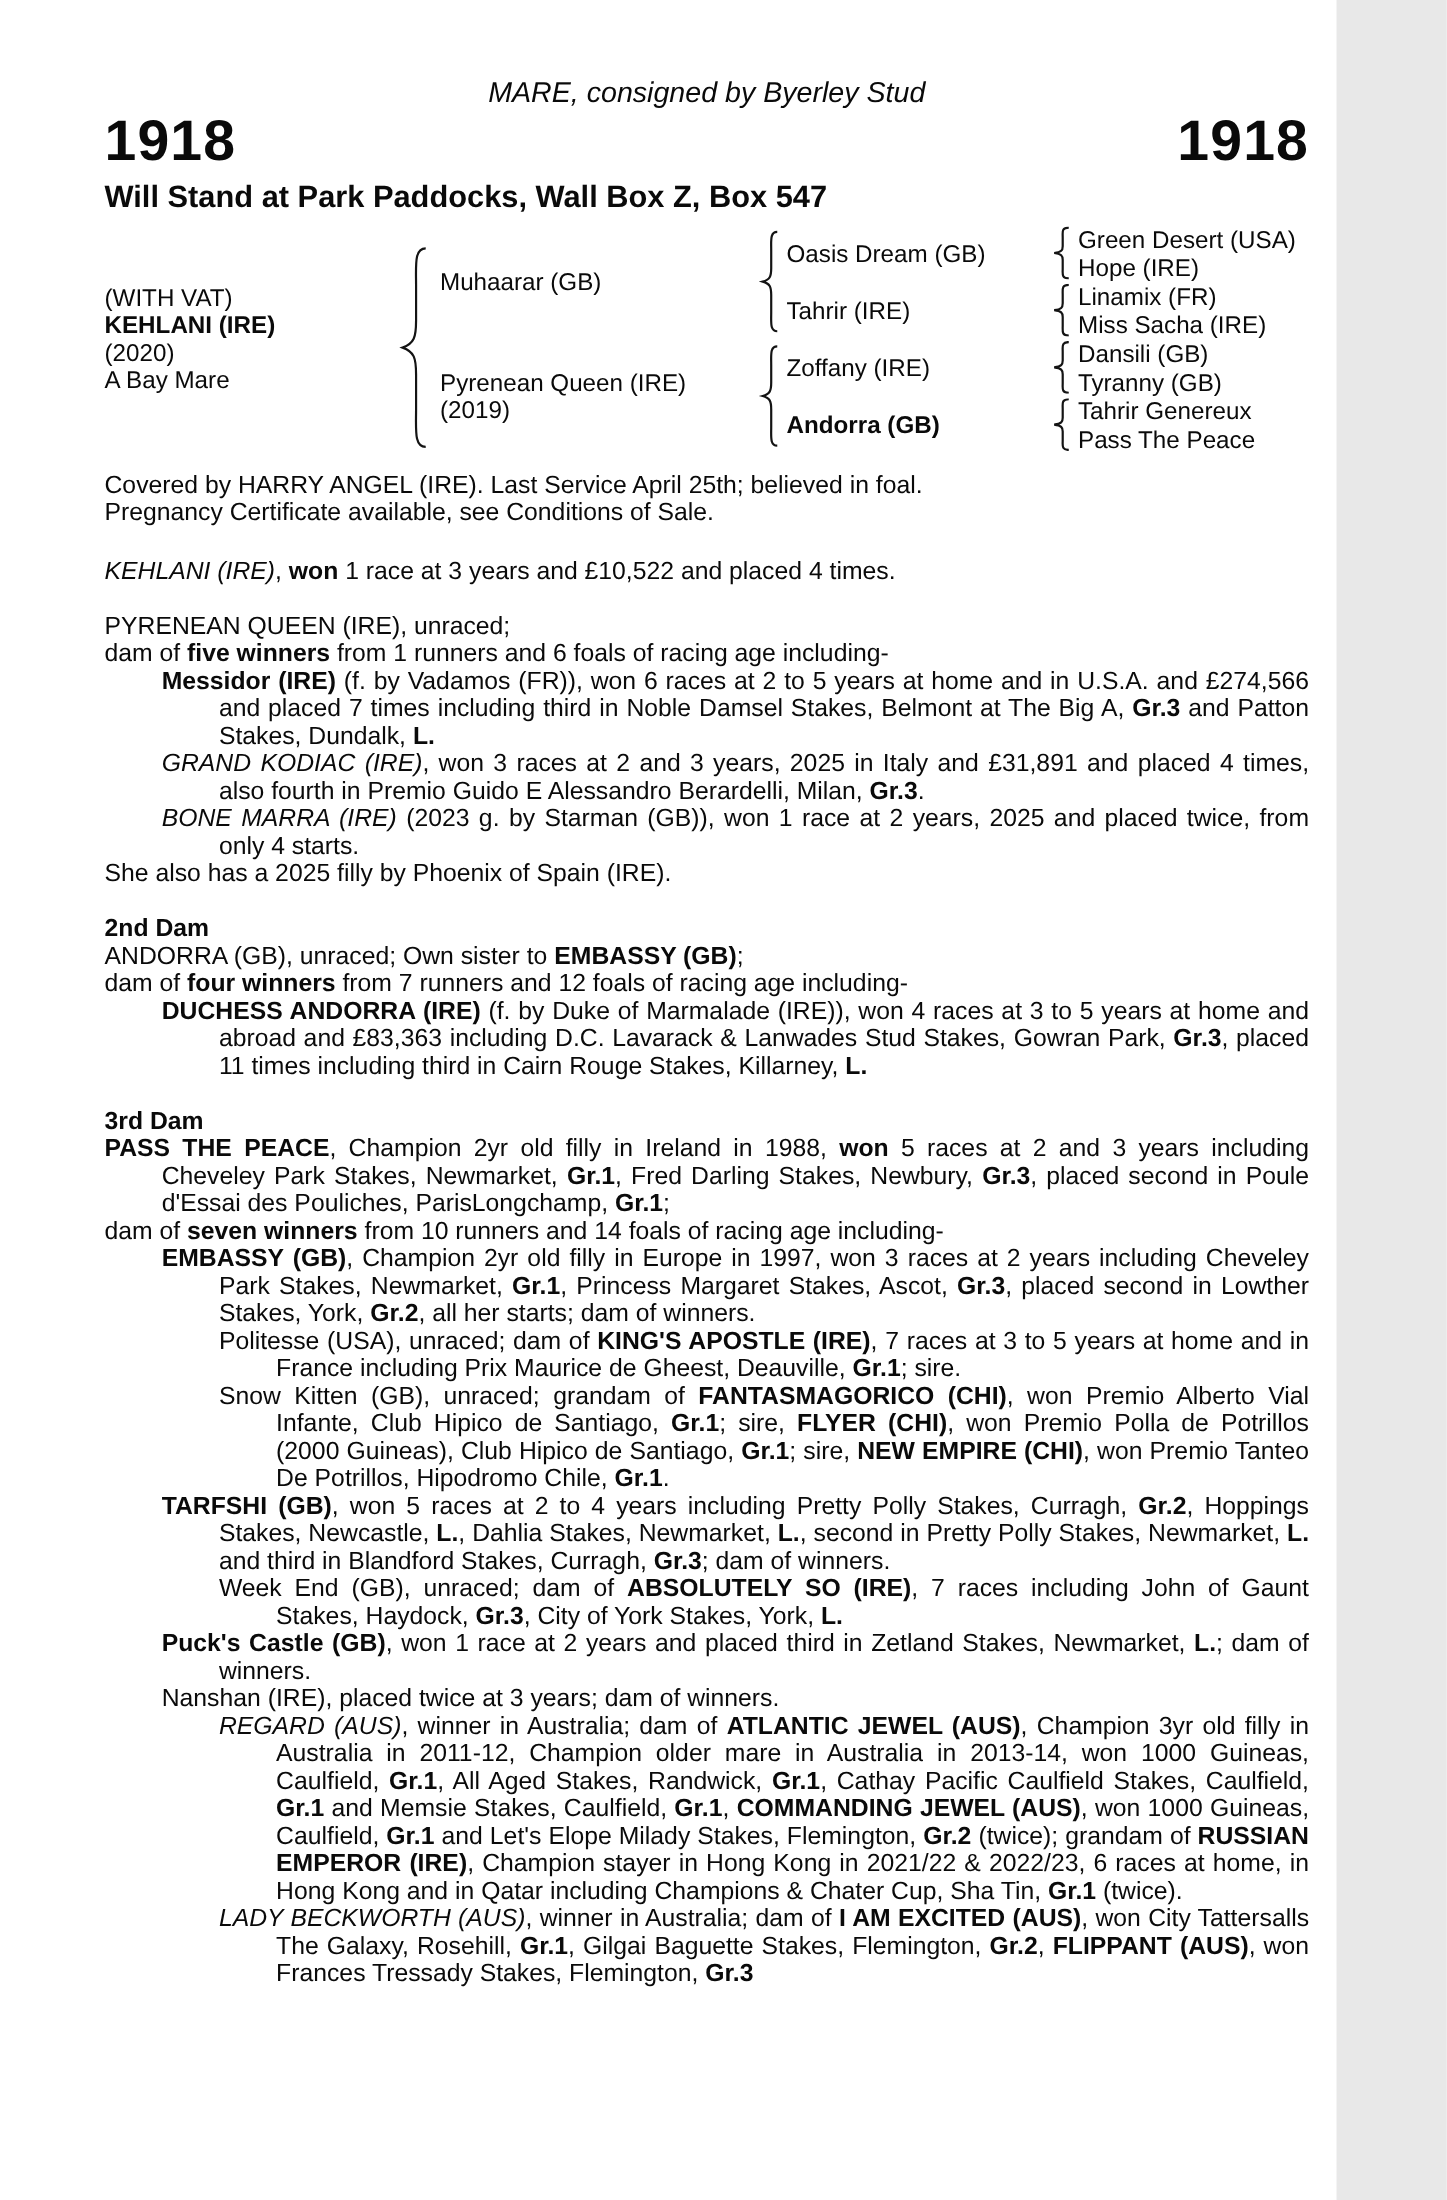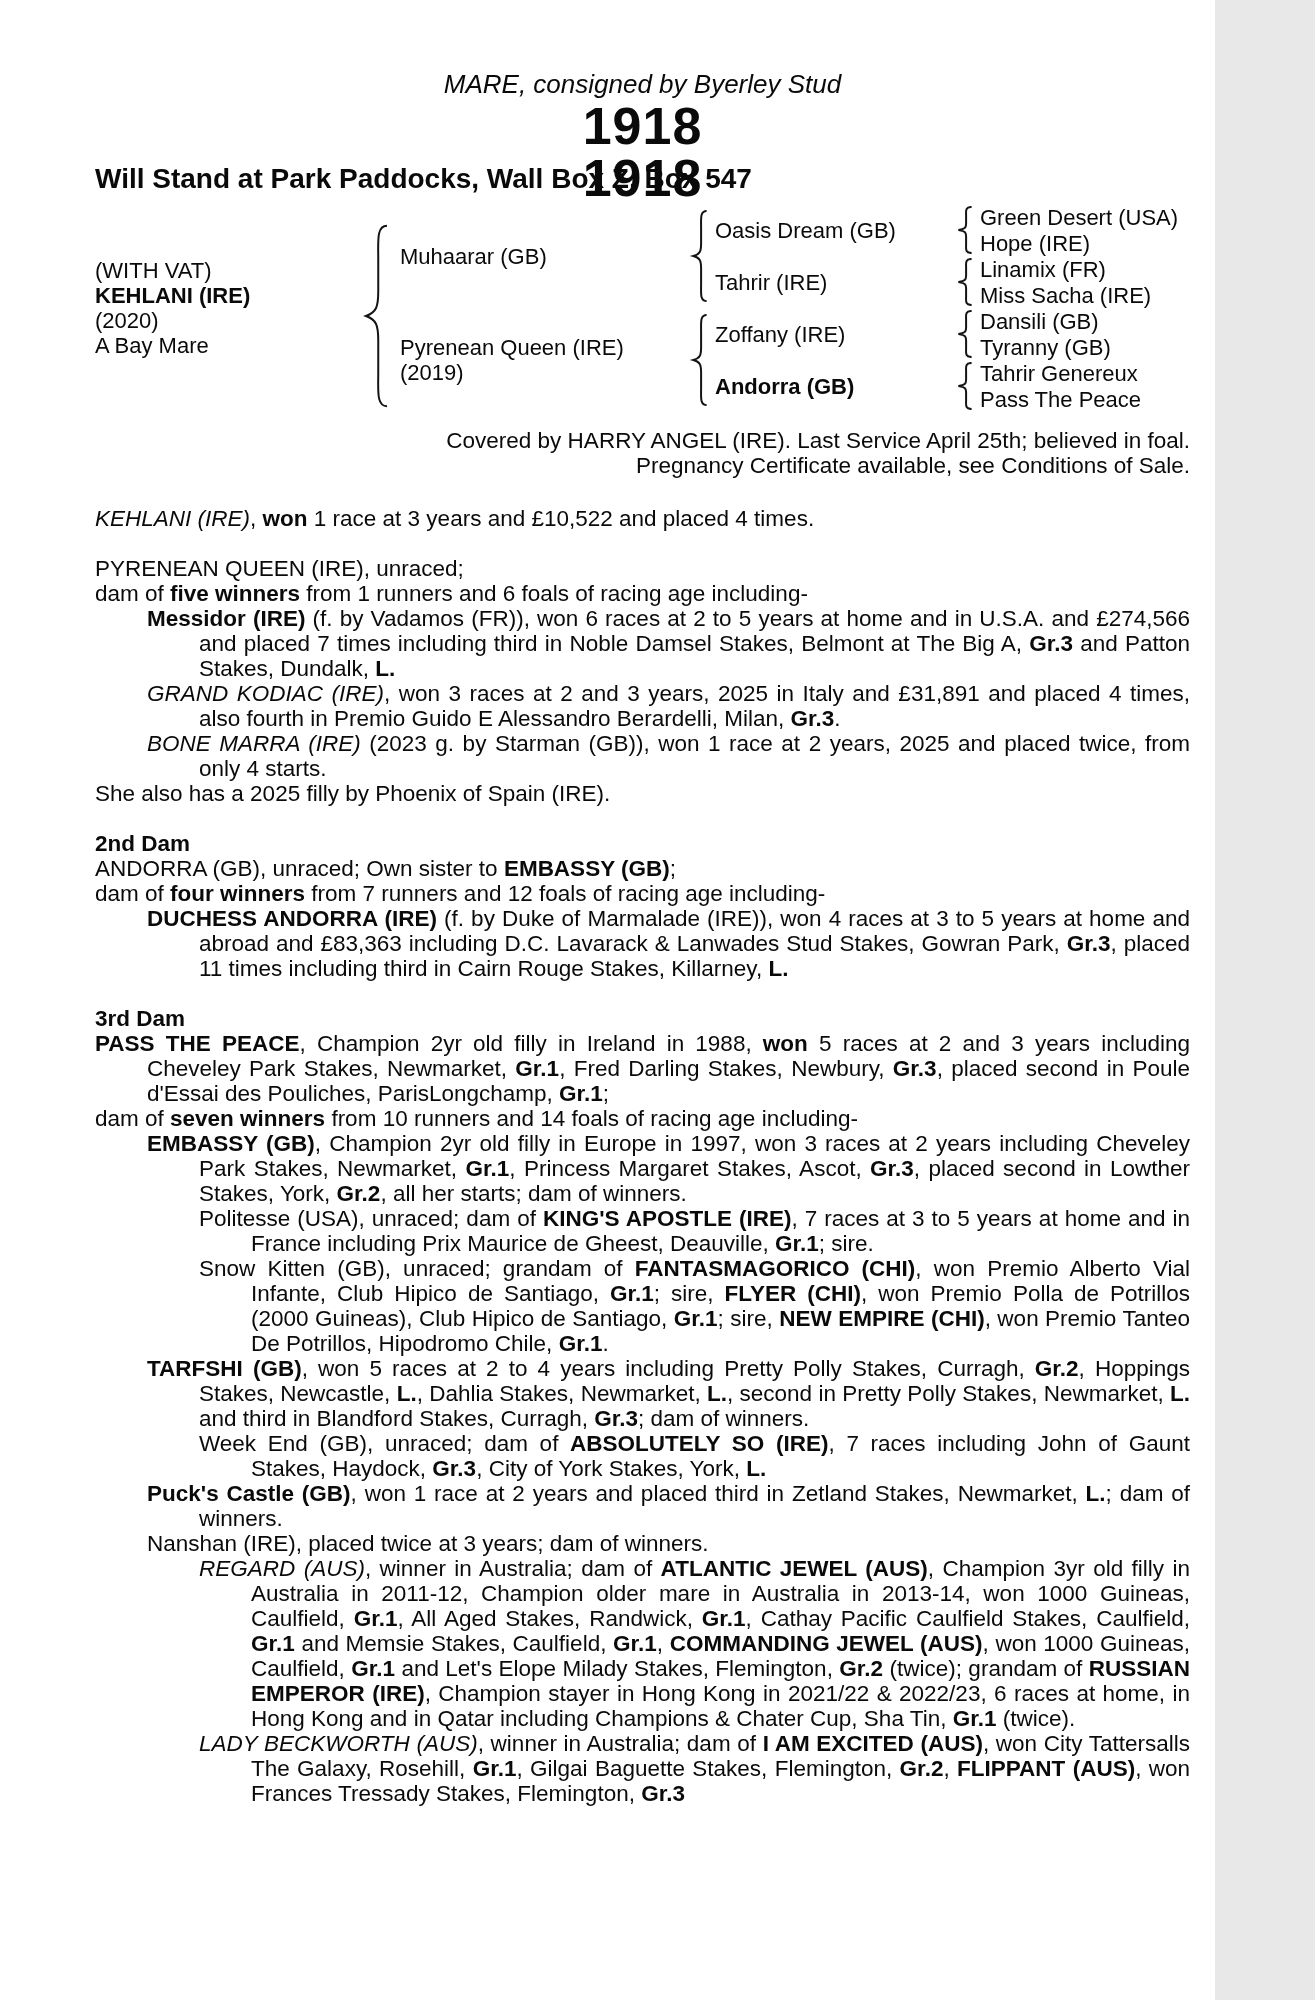--- a/index.html
+++ b/index.html
@@ -5,21 +5,21 @@
   html,body{margin:0;padding:0;background:#e8e8e8;}
   .page{
     width:1215px;height:2000px;background:#ffffff;color:#0a0a0a;
     font-family:"Liberation Sans","DejaVu Sans",sans-serif;
     position:relative;overflow:hidden;box-sizing:border-box;
     padding:70px 125px 0 95px;
   }
   .content{width:1095px;}
   p{margin:0;}
   .consignor{text-align:center;font-style:italic;font-size:26px;line-height:28px;}
-  .lotrow{display:flex;justify-content:space-between;align-items:center;margin-top:2px;height:54px;flex-direction:column;}
+  .lotrow{display:flex;justify-content:space-between;align-items:flex-end;margin-top:2px;height:54px;}
   .lot{font-weight:bold;font-size:52px;line-height:52px;letter-spacing:1px;}
   .stand{font-weight:bold;font-size:28px;line-height:30px;margin-top:10px;}
   
   .pedigree{
     display:grid;margin-top:10px;
     grid-template-columns:260px 45px 285px 30px 235px 30px 1fr;
     grid-template-rows:repeat(8,26px);
     font-size:22px;
   }
   .pcell{display:flex;flex-direction:column;justify-content:center;white-space:nowrap;line-height:25px;}
@@ -31,21 +31,21 @@
   .mbrace1{grid-column:4;grid-row:1/5;padding:5px 4px;}
   .mbrace2{grid-column:4;grid-row:5/9;padding:5px 4px;}
   .g1{grid-column:5;grid-row:1/3;} .g2{grid-column:5;grid-row:3/5;}
   .g3{grid-column:5;grid-row:5/7;} .g4{grid-column:5;grid-row:7/9;font-weight:bold;}
   .sb1{grid-column:6;grid-row:1/3;} .sb2{grid-column:6;grid-row:3/5;}
   .sb3{grid-column:6;grid-row:5/7;} .sb4{grid-column:6;grid-row:7/9;}
   .sbr{padding:2px 4px;}
   .gg{grid-column:7;}
   .brace{width:100%;height:100%;display:block;}
   
-  .covered{text-align:right;font-size:22.5px;line-height:25px;margin-top:16px;}
+  .covered{text-align:left;font-size:22.5px;line-height:25px;margin-top:16px;}
   .body{font-size:22.5px;line-height:25px;}
   .body p{text-align:justify;}
   .record{margin-top:28px;}
   .section{margin-top:25px;}
   .hdr{font-weight:bold;text-align:left !important;}
   .hang{padding-left:52px;text-indent:-52px;}
   .l1{padding-left:104px;text-indent:-52px;}
   .l2{padding-left:156px;text-indent:-52px;}
   .rt-b{font-weight:bold;}
   .rt-i{font-style:italic;}

